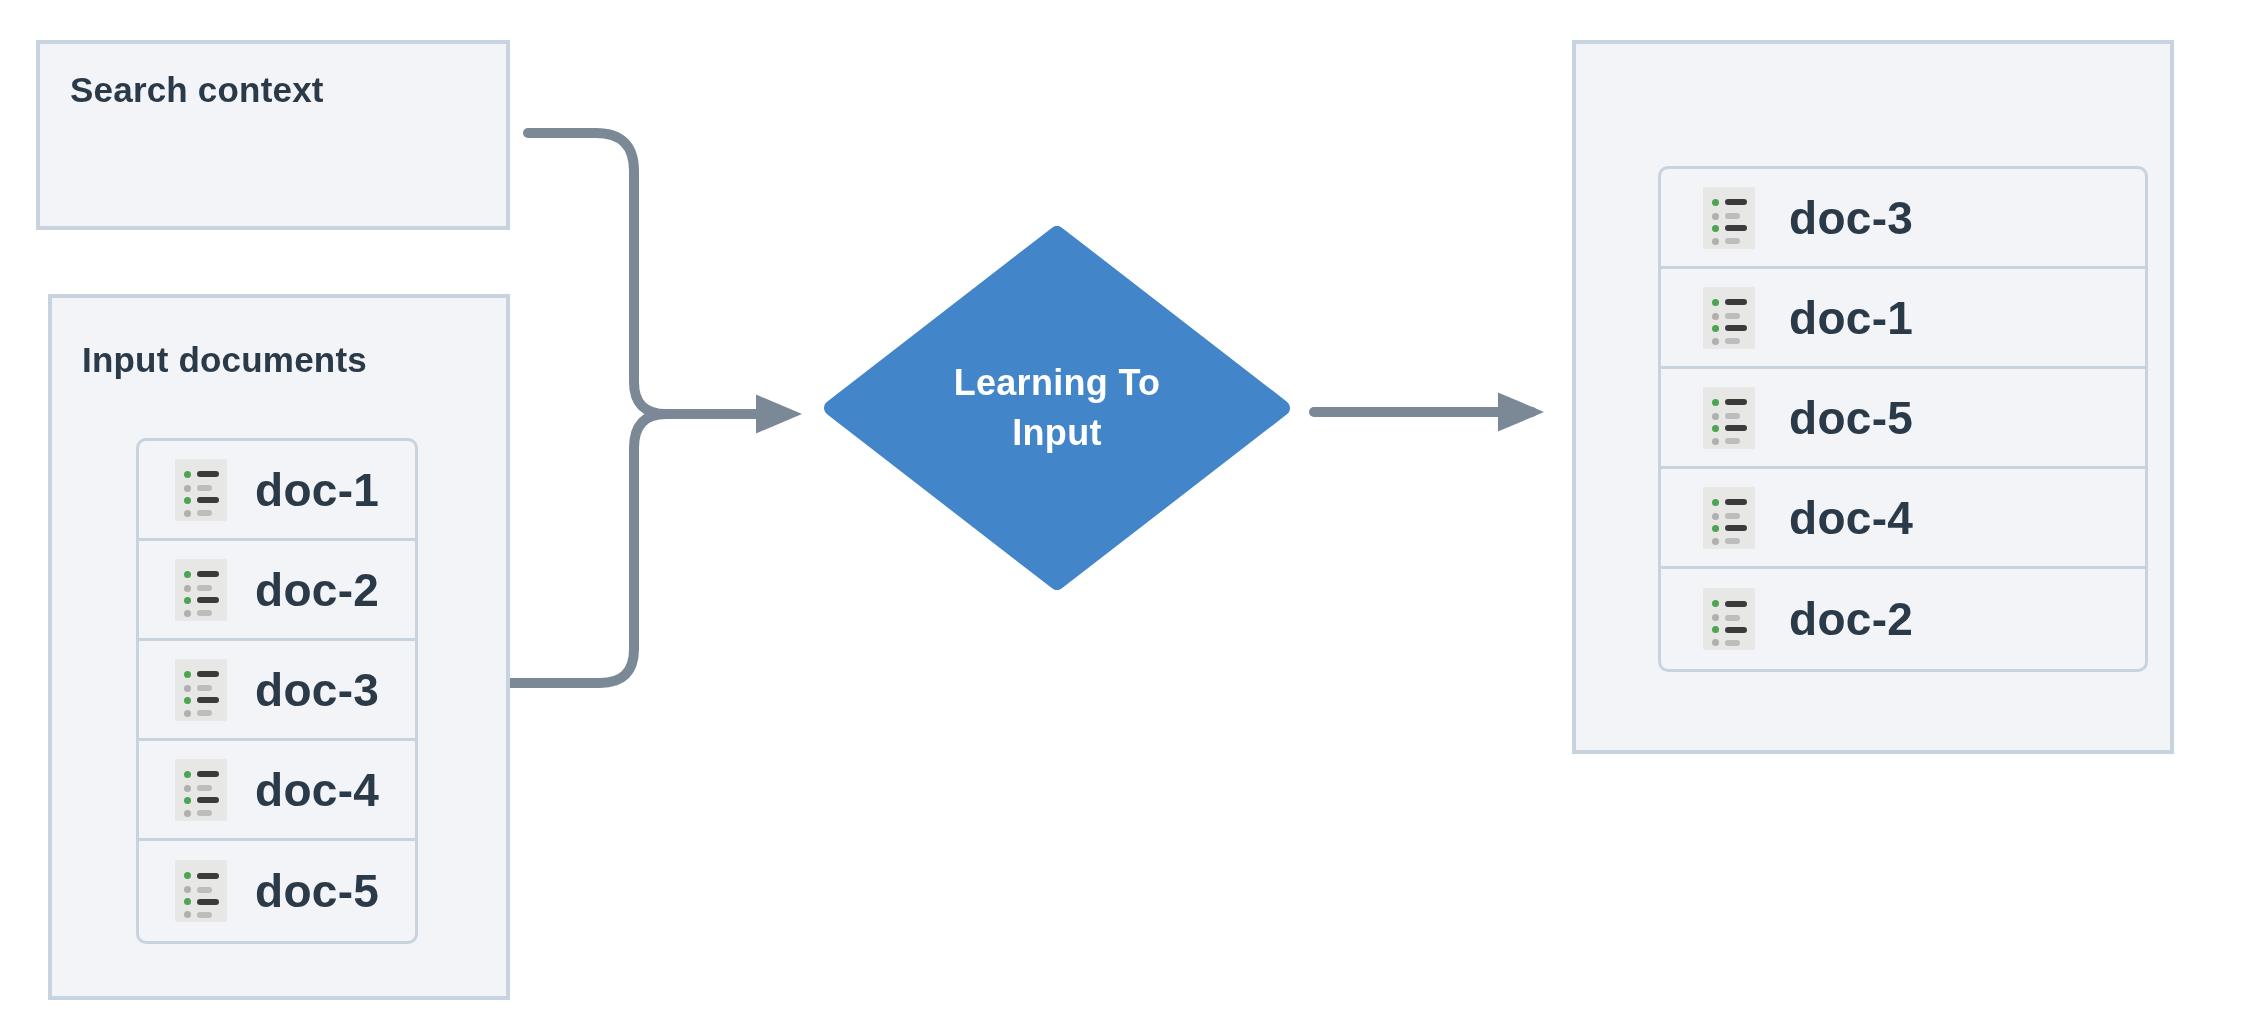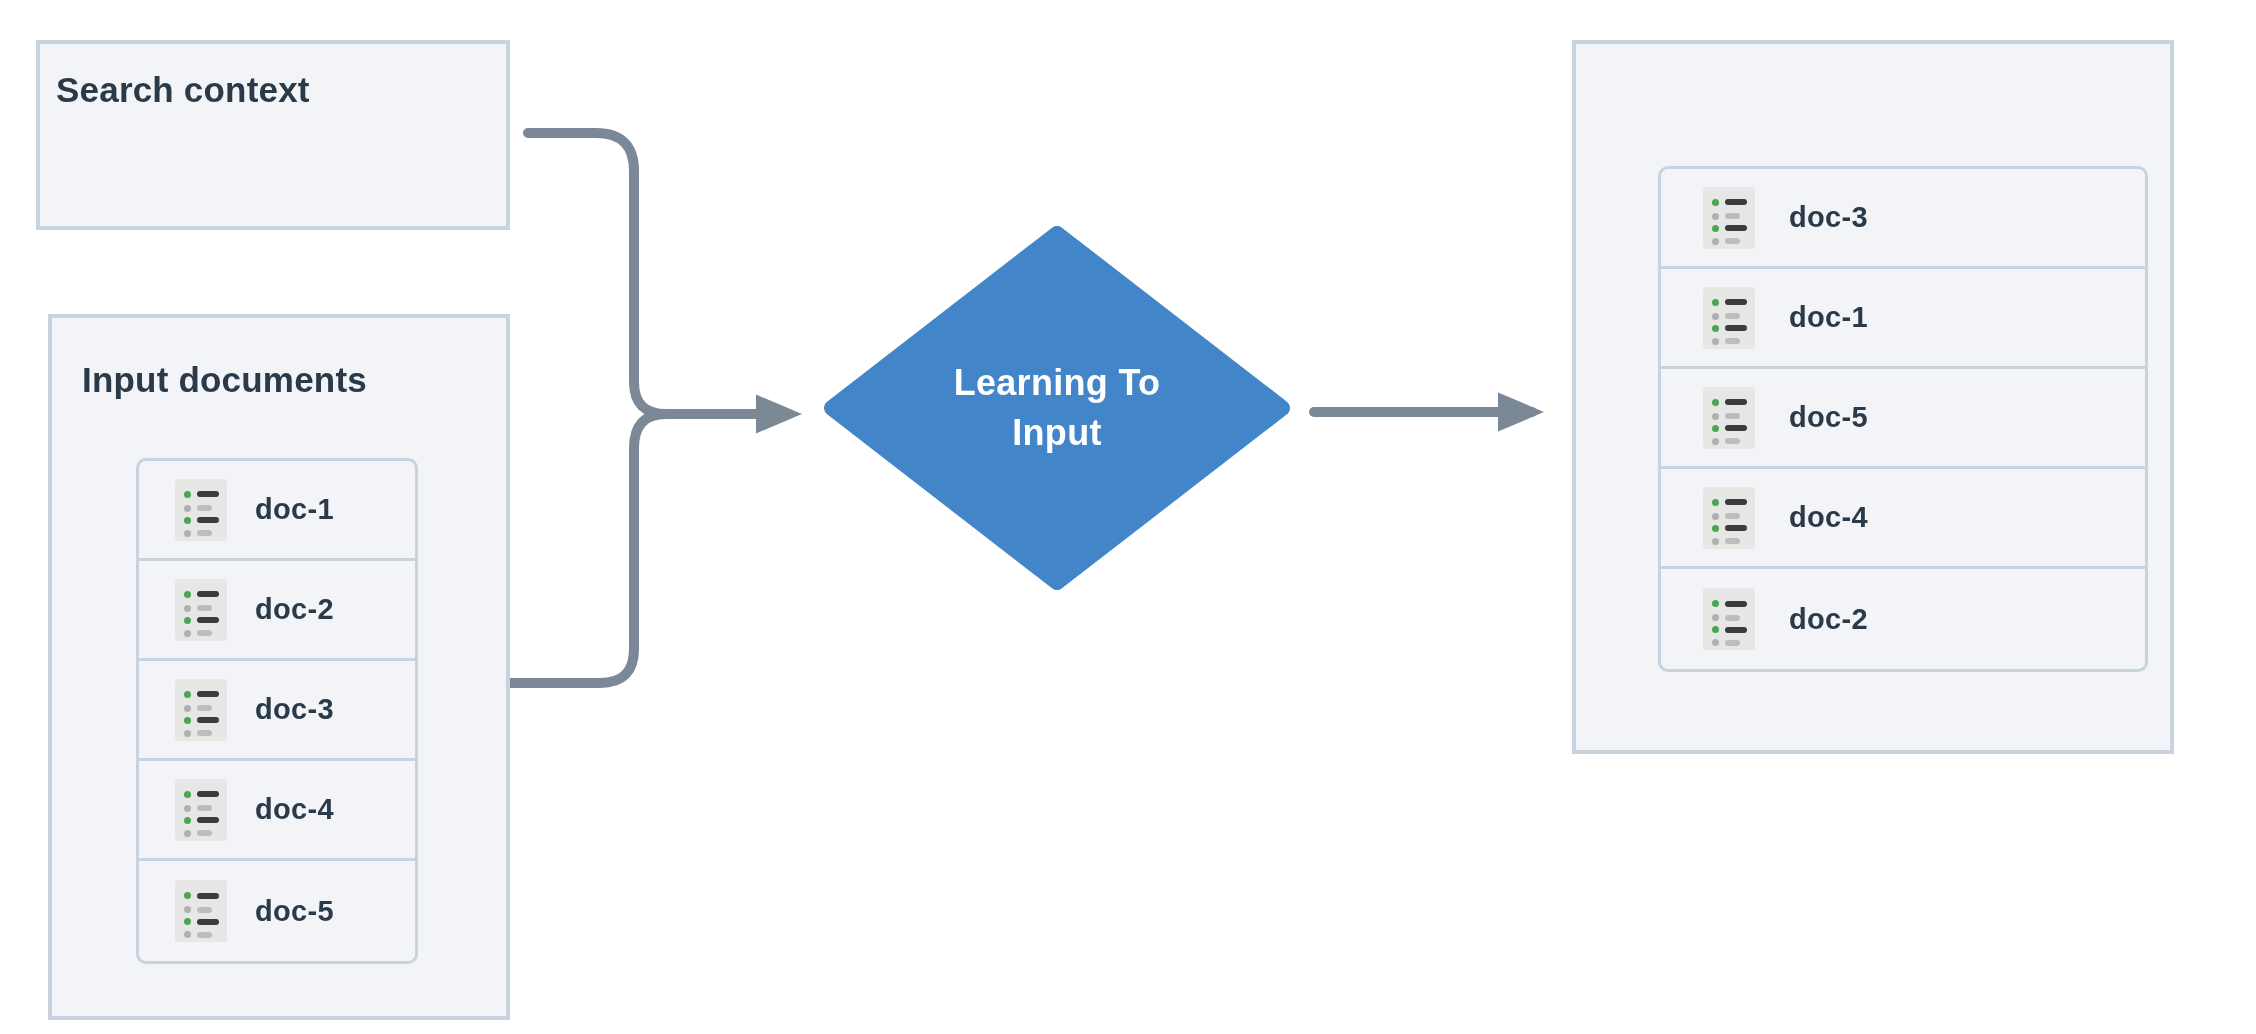--- a/index.html
+++ b/index.html
@@ -35,42 +35,41 @@
     color: #2b3a49;
     letter-spacing: 0.2px;
   }
 
   
   #search-context-panel {
     left: 36px;
     top: 40px;
     width: 474px;
     height: 190px;
-    padding: 26px 30px 0 16px;
+    padding: 26px 30px 0 30px;
   }
   #search-context-title {
     font-size: 35px;
     line-height: 40px;
   }
   #search-context-query {
     margin-top: 38px;
     font-size: 34px;
     line-height: 38px;
     font-weight: normal;
     color: #2b3a49;
   }
 
   
   #input-docs-panel {
     left: 48px;
     top: 294px;
     width: 462px;
     height: 706px;
     padding: 8px;
-    margin-top: 20px;
   }
   #input-docs-title {
     position: absolute;
     left: 30px;
     top: 42px;
     font-size: 35px;
     line-height: 40px;
   }
   #input-docs-list {
     position: absolute;
@@ -142,21 +141,21 @@
     position: absolute;
     height: 6px;
     border-radius: 3px;
   }
   .doc-icon .b-green { background: #4ba552; }
   .doc-icon .b-grey  { background: #b0b0b0; }
   .doc-icon .bar-dark  { background: #3b3b3b; left: 22px; width: 22px; }
   .doc-icon .bar-light { background: #bdbdbd; left: 22px; width: 15px; }
 
   .doc-label {
-    font-size: 29px;
+    font-size: 46px;
     font-weight: bold;
     color: #2b3a49;
     letter-spacing: 0.3px;
   }
   #output-list .doc-row { padding-left: 42px; }
   #output-list .doc-icon { margin-right: 34px; }
 
   
   #ltr-node {
     position: absolute;

